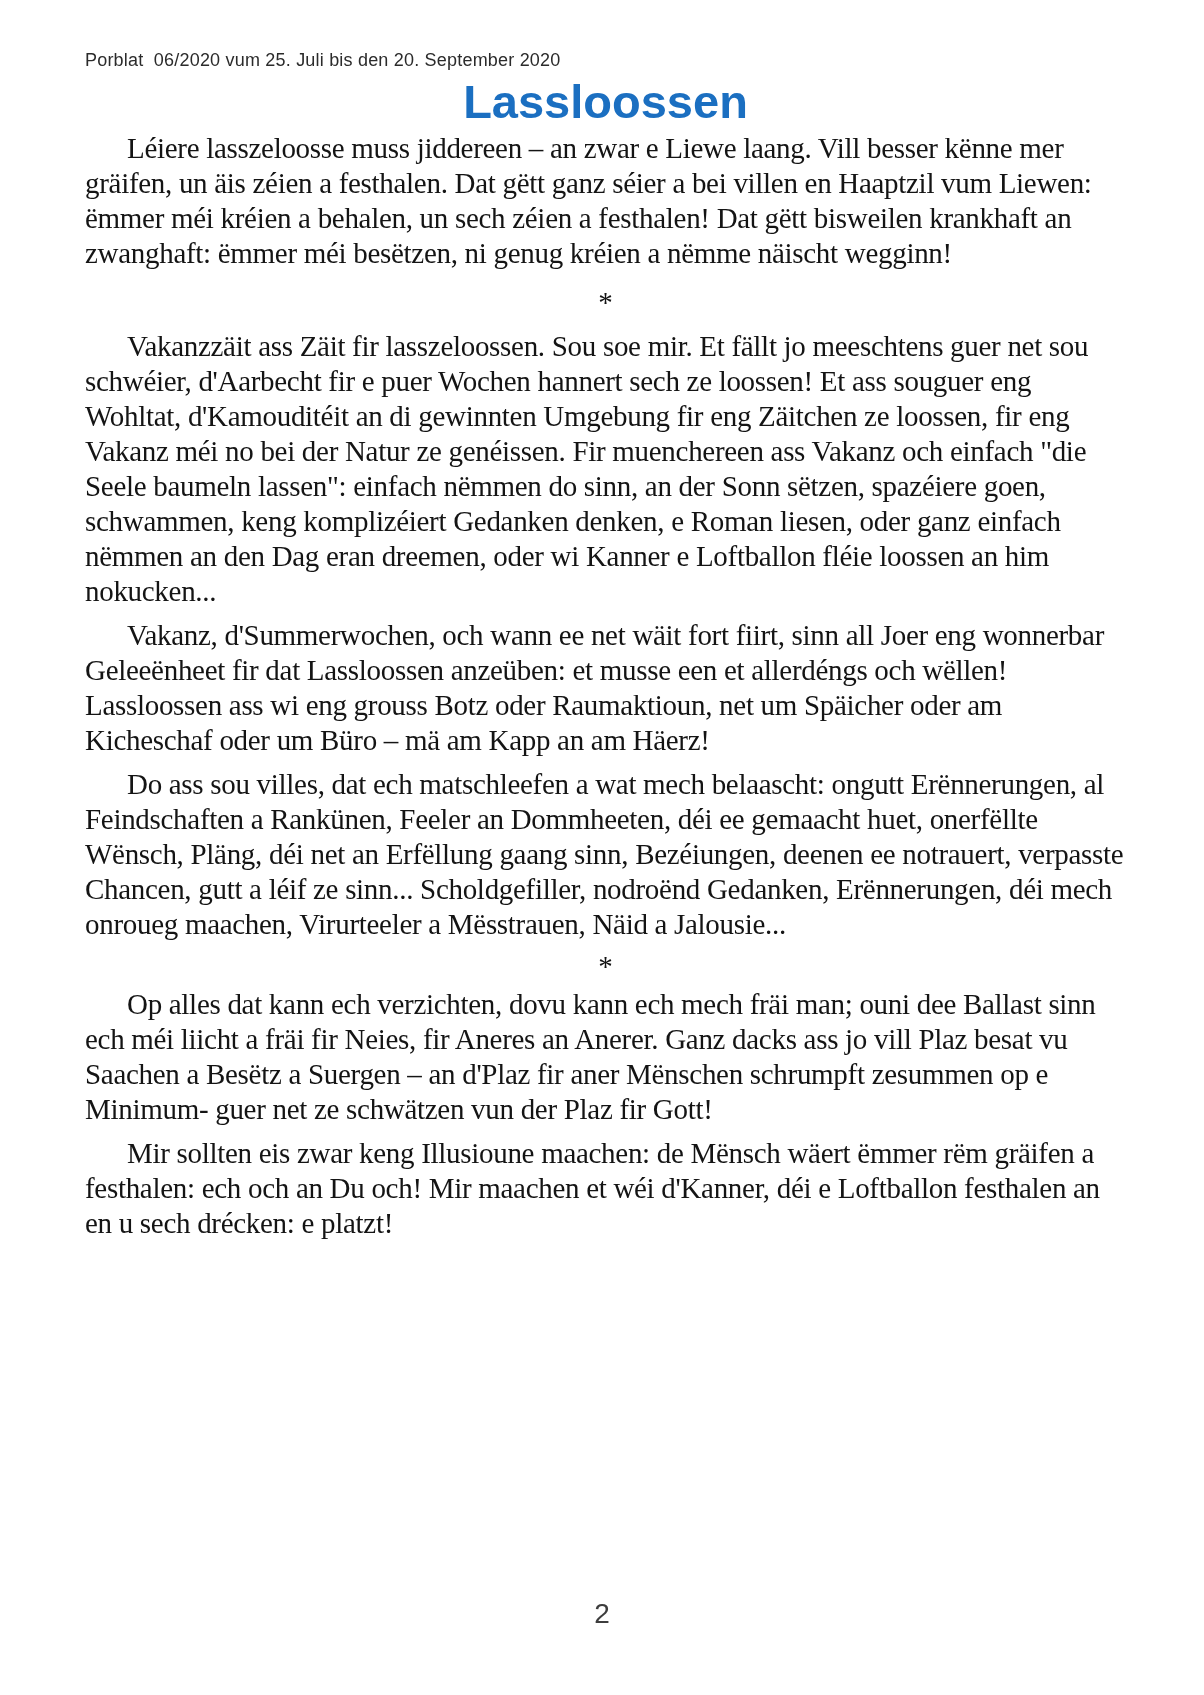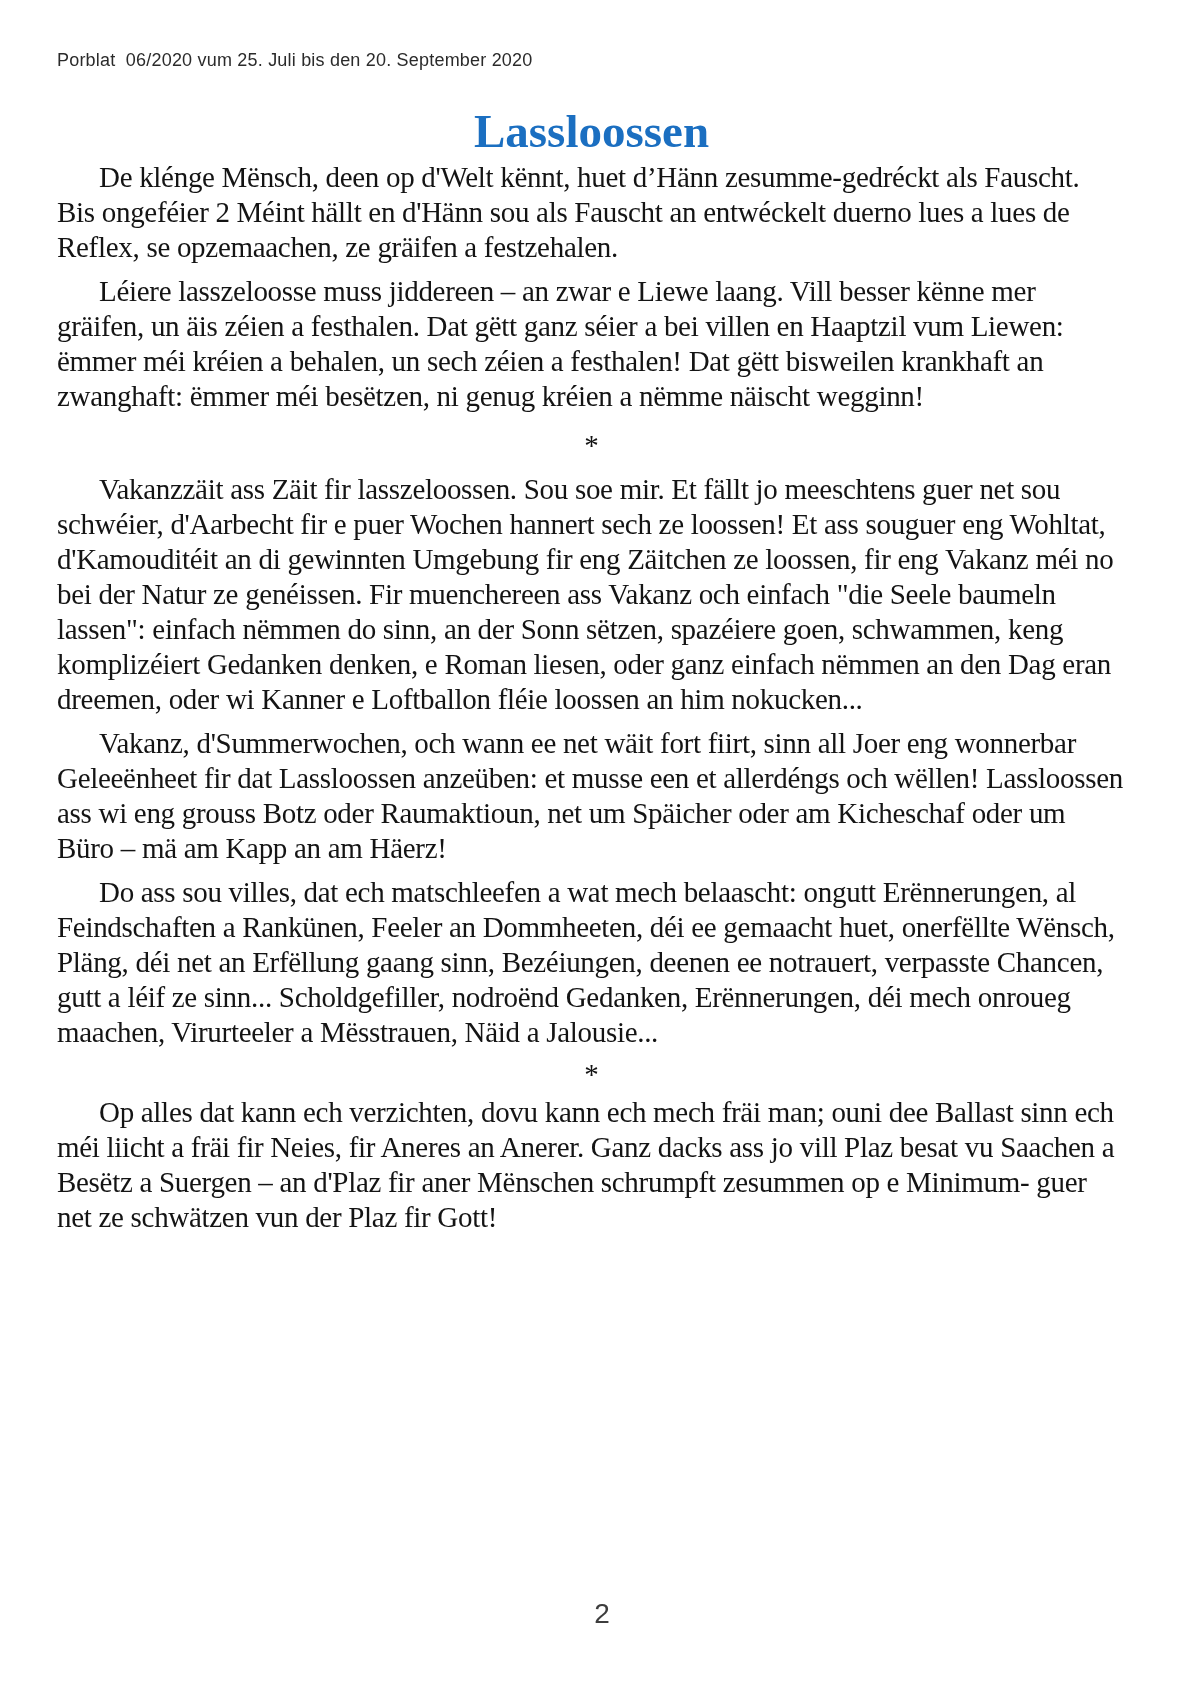--- a/index.html
+++ b/index.html
@@ -5,36 +5,36 @@
   html, body { margin: 0; padding: 0; }
   body {
     width: 1204px;
     height: 1695px;
     background: #ffffff;
     position: relative;
     overflow: hidden;
     font-family: "Liberation Serif", serif;
   }
   .page {
-    padding: 50px 78px 0 57px;
+    padding: 50px 78px 0 85px;
   }
   .header-line {
     font-family: "Liberation Sans", sans-serif;
     font-size: 18px;
     color: #2b2b2b;
     letter-spacing: 0.2px;
     white-space: pre-wrap;
   }
   .title {
     text-align: center;
-    font-family: Liberation Serif, serif;
+    font-family: Liberation Sans, sans-serif;
     font-weight: bold;
     font-size: 47px;
     line-height: 50px;
-    margin: 35px 0 4px 0;
+    margin: 6px 0 4px 0;
   }
   .para {
     font-size: 29px;
     line-height: 35px;
     letter-spacing: -0.3px;
     color: #141414;
     margin: 0 0 9px 0;
     text-indent: 42px;
     white-space: pre-wrap;
     text-align: left;
@@ -62,28 +62,28 @@
 </style>
 </head>
 <body>
 
 <div class="page">
 
   <div class="header-line">Porblat  06/2020 vum 25. Juli bis den 20. September 2020</div>
 
   <div class="title" style="color: rgb(27, 111, 193);">Lassloossen</div>
 
-  <p class="para">De klénge Mënsch, deen op d'Welt kënnt, huet d’Hänn zesumme-gedréckt als Fauscht.   Bis ongeféier 2 Méint hällt en d'Hänn sou als Fauscht an entwéckelt duerno lues a lues de Reflex, se opzemaachen, ze gräifen a festzehalen.</p>
   <p class="para">Léiere lasszeloosse muss jiddereen – an zwar e Liewe laang. Vill besser kënne mer gräifen, un äis zéien a festhalen. Dat gëtt ganz séier a bei villen en Haaptzil vum Liewen: ëmmer méi kréien a behalen, un sech zéien a festhalen! Dat gëtt bisweilen krankhaft an zwanghaft: ëmmer méi besëtzen, ni genug kréien a nëmme näischt wegginn!</p>
 
   <div class="sep">*</div>
 
   <p class="para">Vakanzzäit ass Zäit fir lasszeloossen. Sou soe mir. Et fällt jo meeschtens guer net sou schwéier, d'Aarbecht fir e puer Wochen hannert sech ze loossen! Et ass souguer eng Wohltat, d'Kamouditéit an di gewinnten Umgebung fir eng Zäitchen ze loossen, fir eng Vakanz méi no bei der Natur ze genéissen. Fir muenchereen ass Vakanz och einfach "die Seele baumeln lassen": einfach nëmmen do sinn, an der Sonn sëtzen, spazéiere goen, schwammen, keng komplizéiert Gedanken denken, e Roman liesen, oder ganz einfach nëmmen an den Dag eran dreemen, oder wi Kanner e Loftballon fléie loossen an him nokucken...</p>
   <p class="para">Vakanz, d'Summerwochen, och wann ee net wäit fort fiirt, sinn all Joer eng wonnerbar Geleeënheet fir dat Lassloossen anzeüben: et musse een et allerdéngs och wëllen! Lassloossen ass wi eng grouss Botz oder Raumaktioun, net um Späicher oder am Kicheschaf oder um Büro – mä am Kapp an am Häerz!</p>
   <p class="para">Do ass sou villes, dat ech matschleefen a wat mech belaascht: ongutt Erënnerungen, al Feindschaften a Rankünen, Feeler an Dommheeten, déi ee gemaacht huet, onerfëllte Wënsch, Pläng, déi net an Erfëllung gaang sinn, Bezéiungen, deenen ee notrauert, verpasste Chancen, gutt a léif ze sinn... Scholdgefiller, nodroënd Gedanken, Erënnerungen, déi mech onroueg maachen, Virurteeler a Mësstrauen, Näid a Jalousie...</p>
 
   <div class="sep sep-2">*</div>
 
   <p class="para">Op alles dat kann ech verzichten, dovu kann ech mech fräi man; ouni dee Ballast sinn ech méi liicht a fräi fir Neies, fir Aneres an Anerer. Ganz dacks ass jo vill Plaz besat vu Saachen a Besëtz a Suergen – an d'Plaz fir aner Mënschen schrumpft zesummen op e Minimum- guer net ze schwätzen vun der Plaz fir Gott!</p>
+  <p class="para">Mir sollten eis zwar keng Illusioune maachen: de Mënsch wäert ëmmer rëm gräifen a festhalen: ech och an Du och! Mir maachen et wéi d'Kanner, déi e Loftballon festhalen an en u sech drécken: e platzt!</p>
 
 </div>
 
 <div class="page-number">2</div>
 
 </body></html>

